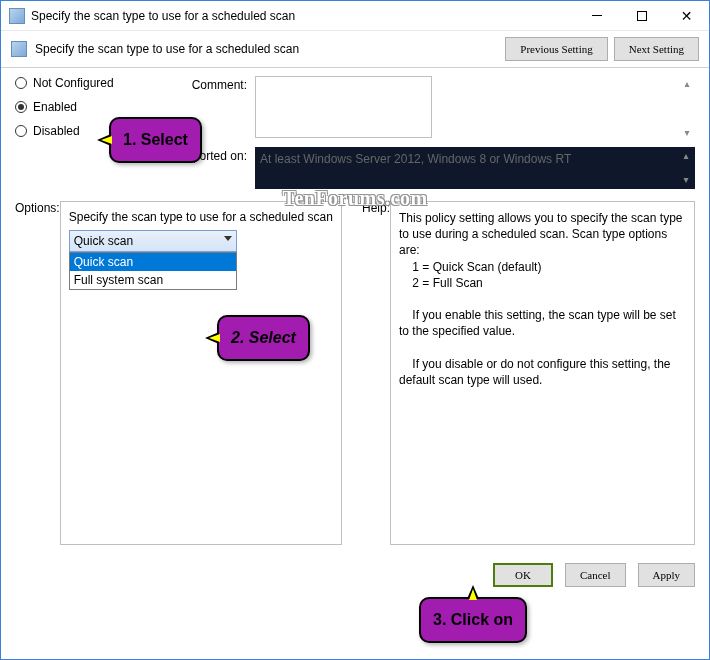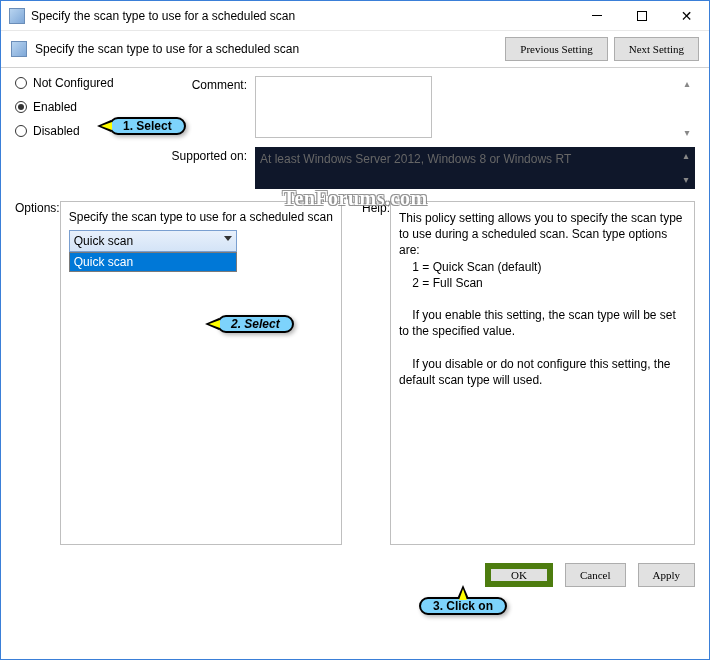--- a/index.html
+++ b/index.html
@@ -31,22 +31,22 @@
 .col-label { margin-bottom: 6px; }
 .panel { border: 1px solid #bfbfbf; height: 344px; padding: 8px; background: #fff; position: relative; overflow: hidden; }
 .opt-label { margin-bottom: 6px; }
 .combo { width: 168px; border: 1px solid #7a9fd0; background: linear-gradient(#e8f0fb,#d4e4f7); height: 22px; display: flex; align-items: center; padding: 0 4px; position: relative; cursor: pointer; }
 .combo .arrow { position: absolute; right: 4px; top: 5px; border-left: 4px solid transparent; border-right: 4px solid transparent; border-top: 5px solid #333; }
 .dropdown { width: 168px; border: 1px solid #7a7a7a; background: #fff; position: absolute; margin-top: 0; }
 .dropdown .item { padding: 2px 4px; }
 .dropdown .item.sel { background: #0078d7; color: #fff; }
 .help-text { white-space: pre-wrap; line-height: 1.35; }
 .footer { display: flex; justify-content: flex-end; padding: 10px 14px; gap: 6px; }
-.btn.focus { border: 6px solid #4d7c0f; padding: 0 20px; background: #e1e1e1; }
-.callout { position: absolute; background: #7dd3fc; border: 2px solid #000; border-radius: 10px; padding: 0 12px; font-weight: bold; font-size: 12px; box-shadow: 2px 2px 4px rgba(0,0,0,0.3); z-index: 50; }
+.btn.focus { border: 2px solid #4d7c0f; padding: 0 20px; background: #e1e1e1; }
+.callout { position: absolute; background: #a21caf; border: 2px solid #000; border-radius: 10px; padding: 12px 12px; font-weight: bold; font-size: 16px; box-shadow: 2px 2px 4px rgba(0,0,0,0.3); z-index: 50; }
 .callout::before { content: ""; position: absolute; width: 0; height: 0; }
 .callout.left::before { left: -14px; top: 50%; margin-top: -6px; border-top: 6px solid transparent; border-bottom: 6px solid transparent; border-right: 14px solid #000; }
 .callout.left::after { content: ""; position: absolute; left: -10px; top: 50%; margin-top: -4px; border-top: 4px solid transparent; border-bottom: 4px solid transparent; border-right: 11px solid #ffff00; }
 .callout.up::before { top: -14px; left: 50%; margin-left: -6px; border-left: 6px solid transparent; border-right: 6px solid transparent; border-bottom: 14px solid #000; }
 .callout.up::after { content: ""; position: absolute; top: -10px; left: 50%; margin-left: -4px; border-left: 4px solid transparent; border-right: 4px solid transparent; border-bottom: 11px solid #ffff00; }
 .watermark { position: absolute; top: 186px; left: 50%; transform: translateX(-50%); font-size: 20px; font-weight: bold; color: #fff; text-shadow: -1px -1px 0 #888, 1px -1px 0 #888, -1px 1px 0 #888, 1px 1px 0 #888; opacity: 0.9; z-index: 40; letter-spacing: 0.5px; pointer-events: none; font-family: Liberation Serif, serif; }
 .wrap-sup { position: relative; flex: 1; }
 .wrap-txt { position: relative; flex: 1; }
 </style>
 </head>
@@ -115,20 +115,21 @@
     <div class="col">
       <div class="col-label">Options:</div>
       <div class="panel">
         <div class="opt-label">Specify the scan type to use for a scheduled scan</div>
         <div class="combo">
           <span>Quick scan</span>
           <span class="arrow"></span>
         </div>
         <div class="dropdown">
           <div class="item sel">Quick scan</div>
+          <div class="item">Full system scan</div>
         </div>
       </div>
     </div>
     <div class="col">
       <div class="col-label">Help:</div>
       <div class="panel">
         <div class="help-text">This policy setting allows you to specify the scan type to use during a scheduled scan. Scan type options are:
     1 = Quick Scan (default)
     2 = Full Scan
 

